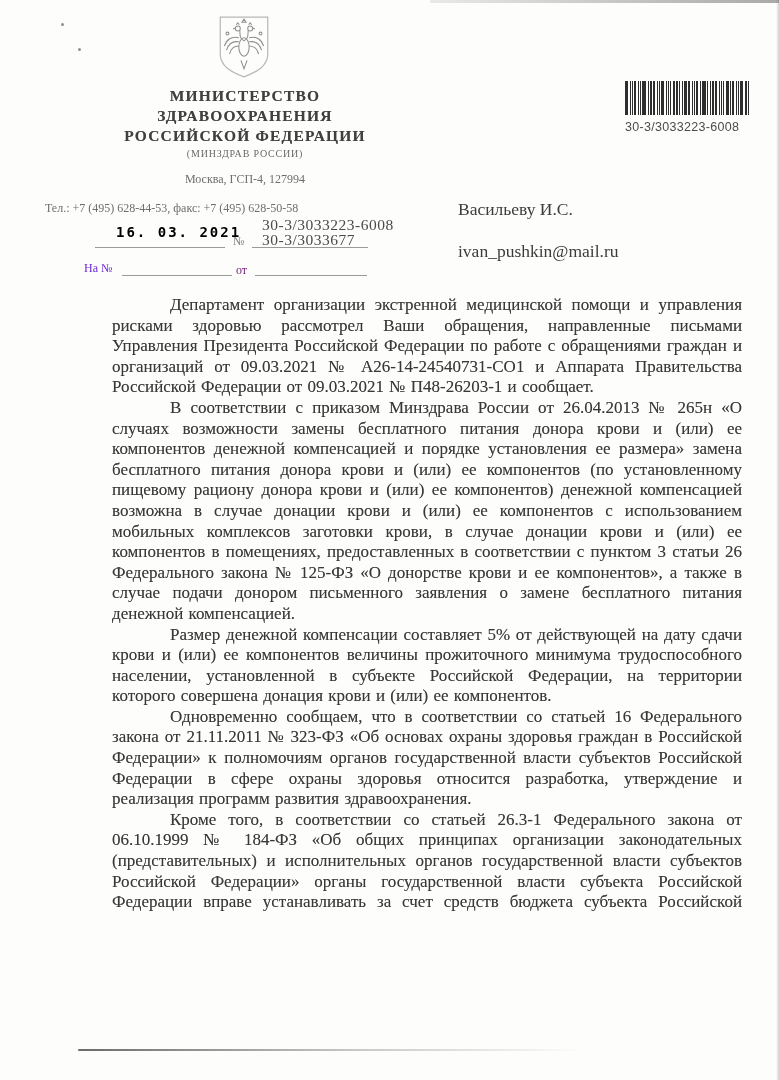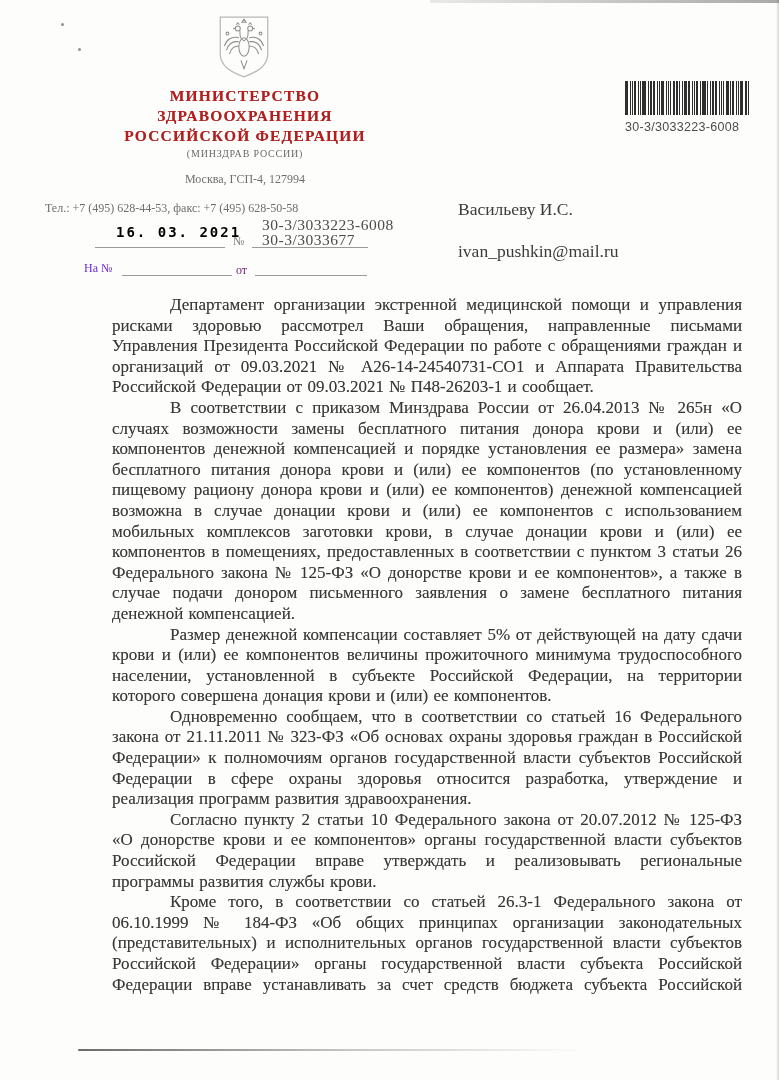--- a/index.html
+++ b/index.html
@@ -14,21 +14,21 @@
   .edge-right{right:0;top:0;width:3px;height:1080px;
     background:linear-gradient(to right,rgba(0,0,0,0),rgba(90,90,90,.25));}
   .edge-top{left:430px;top:0;width:349px;height:3px;
     background:linear-gradient(to right,rgba(120,120,120,.15),rgba(100,100,100,.55));}
   .bottom-line{left:78px;top:1049px;width:505px;height:2px;border-radius:1px;
     background:linear-gradient(to right,rgba(70,70,70,.8),rgba(120,120,120,.4) 55%,rgba(150,150,150,0));}
   .speck{width:3px;height:3px;border-radius:50%;background:#555;opacity:.65;}
   
   .emblem{left:217px;top:15px;width:54px;height:64px;}
   .org{left:45px;top:86px;width:400px;text-align:center;
-    font-weight:bold;font-size:15.5px;line-height:20px;letter-spacing:1.2px;color:#b91c1c;
+    font-weight:bold;font-size:15.5px;line-height:20px;letter-spacing:1.2px;color:#404040;
     text-shadow:0 0 .5px rgba(90,90,90,.6);}
   .org-short{left:45px;top:148px;width:400px;text-align:center;
     font-size:10px;letter-spacing:.8px;color:#6a6a6a;}
   .addr{left:45px;top:173px;width:400px;text-align:center;
     font-size:12px;line-height:13.5px;color:#6e6e6e;}
   .phone{left:45px;top:201px;width:400px;text-align:left;
     font-size:12px;color:#6e6e6e;}
   
   .date-stamp{left:116px;top:224px;width:150px;
     font-family:"DejaVu Sans Mono",monospace;font-size:14px;font-weight:bold;
@@ -163,15 +163,14 @@
 <div class="abs rule r4"></div>
 
 <div class="abs recipient-name">Васильеву И.С.</div>
 <div class="abs recipient-email">ivan_pushkin@mail.ru</div>
 
 <div class="abs letter-body">
     <p class="para">Департамент организации экстренной медицинской помощи и управления рисками здоровью рассмотрел Ваши обращения, направленные письмами Управления Президента Российской Федерации по работе с обращениями граждан и организаций от 09.03.2021 № А26-14-24540731-СО1 и Аппарата Правительства Российской Федерации от 09.03.2021 № П48-26203-1 и сообщает.</p>
     <p class="para">В соответствии с приказом Минздрава России от 26.04.2013 № 265н «О случаях возможности замены бесплатного питания донора крови и (или) ее компонентов денежной компенсацией и порядке установления ее размера» замена бесплатного питания донора крови и (или) ее компонентов (по установленному пищевому рациону донора крови и (или) ее компонентов) денежной компенсацией возможна в случае донации крови и (или) ее компонентов с использованием мобильных комплексов заготовки крови, в случае донации крови и (или) ее компонентов в помещениях, предоставленных в соответствии с пунктом 3 статьи 26 Федерального закона № 125-ФЗ «О донорстве крови и ее компонентов», а также в случае подачи донором письменного заявления о замене бесплатного питания денежной компенсацией.</p>
     <p class="para">Размер денежной компенсации составляет 5% от действующей на дату сдачи крови и (или) ее компонентов величины прожиточного минимума трудоспособного населении, установленной в субъекте Российской Федерации, на территории которого совершена донация крови и (или) ее компонентов.</p>
     <p class="para">Одновременно сообщаем, что в соответствии со статьей 16 Федерального закона от 21.11.2011 № 323-ФЗ «Об основах охраны здоровья граждан в Российской Федерации» к полномочиям органов государственной власти субъектов Российской Федерации в сфере охраны здоровья относится разработка, утверждение и реализация программ развития здравоохранения.</p>
-    <p class="para">Согласно пункту 2 статьи 10 Федерального закона от 20.07.2012 № 125-ФЗ «О донорстве крови и ее компонентов» органы государственной власти субъектов Российской Федерации вправе утверждать и реализовывать региональные программы развития службы крови.</p>
     <p class="para">Кроме того, в соответствии со статьей 26.3-1 Федерального закона от 06.10.1999 № 184-ФЗ «Об общих принципах организации законодательных (представительных) и исполнительных органов государственной власти субъектов Российской Федерации» органы государственной власти субъекта Российской Федерации вправе устанавливать за счет средств бюджета субъекта Российской</p>
   </div>
 
 </body></html>

